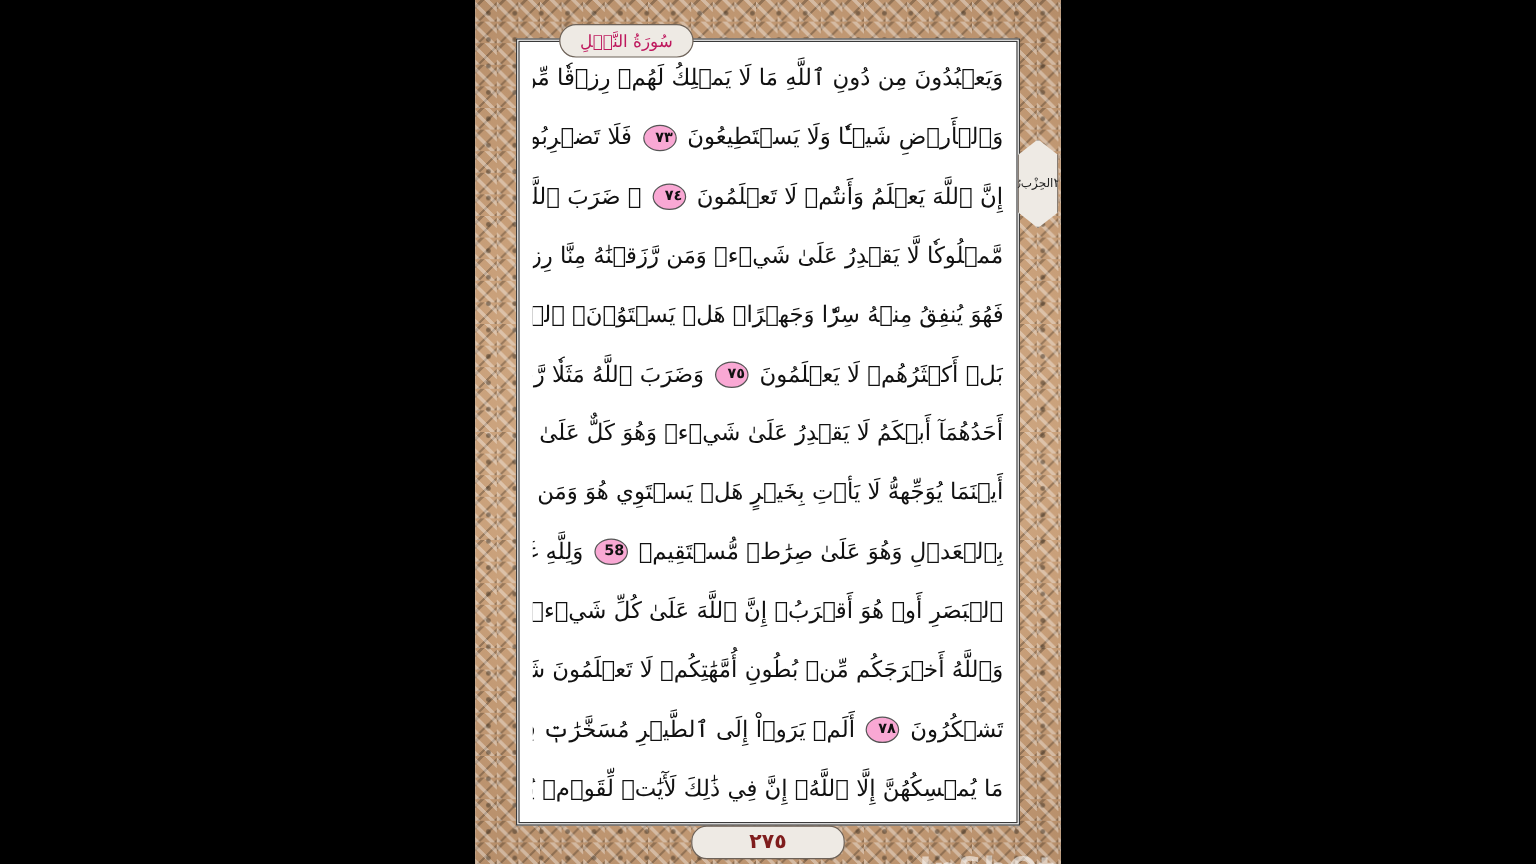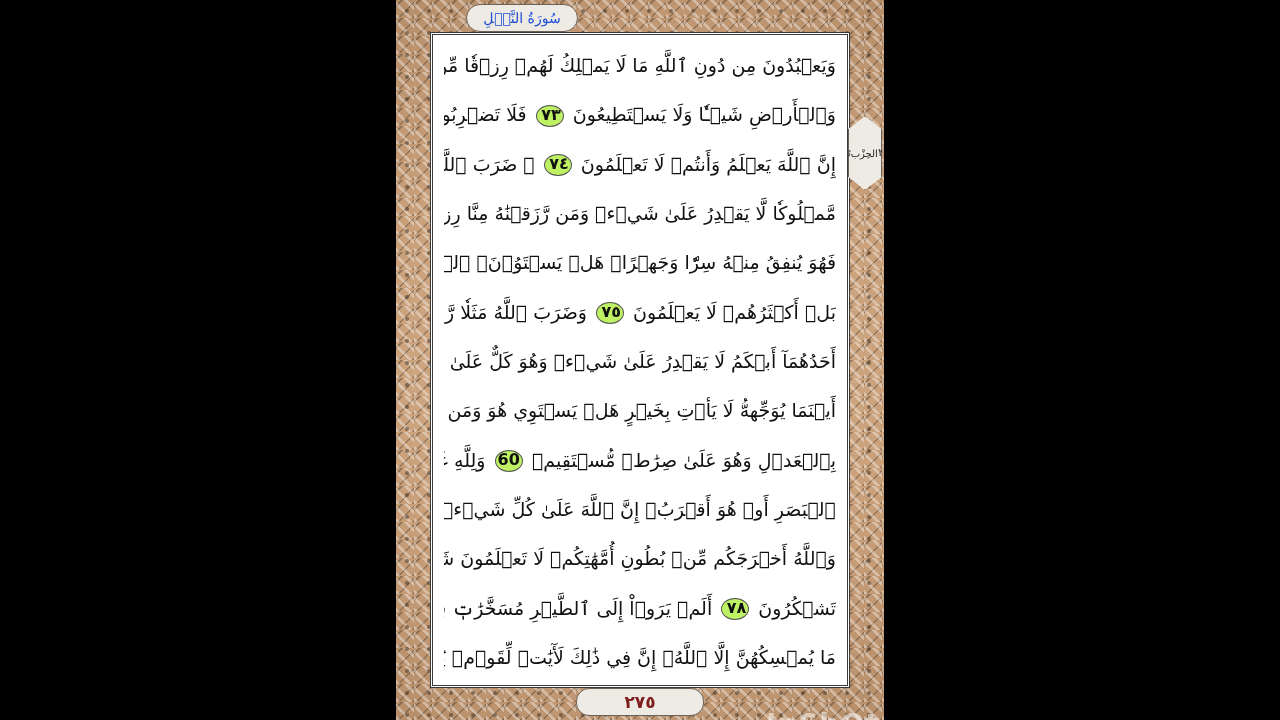--- a/index.html
+++ b/index.html
@@ -24,24 +24,24 @@
     background:
       radial-gradient(circle, rgba(70,55,40,0.55) 1.5px, transparent 2.5px);
     background-size: 22px 22px;
     pointer-events:none;
   }
   .inner-outline {
     position:absolute; left:34px; top:32px; right:34px; bottom:32px;
     border:3px double #3a3a3a; background:#fff; z-index:2;
   }
   .header-cartouche {
-    position:absolute; top:4px; height:26px; z-index:3;
+    position:absolute; top:20px; height:26px; z-index:3;
     background:#eeeae4; border:1px solid #6d6258; border-radius:14px;
     display:flex; align-items:center; justify-content:center;
-    font-family:"DejaVu Serif", serif; font-size:14px; color:#1d4ed8;
+    font-family:"DejaVu Serif", serif; font-size:14px; color:#be185d;
     direction:rtl;
   }
   .hdr-juz { left:258px; width:140px; }
   .hdr-surah { left:70px; width:110px; }
   .hizb-marker {
     position:absolute; right:2px; top:116px; width:32px; height:72px; z-index:3;
     background:#eeeae4; border:1px solid #6d6258;
     clip-path: polygon(50% 0, 100% 18%, 100% 82%, 50% 100%, 0 82%, 0 18%);
     display:flex; flex-direction:row; align-items:center; justify-content:center;
     font-family:"DejaVu Serif", serif; color:#222; line-height:1.1;
@@ -61,22 +61,22 @@
     display:flex; flex-direction:column; justify-content:space-between;
     padding:6px 8px 4px 8px; box-sizing:border-box;
   }
   .line {
     direction:rtl; text-align:justify; text-align-last:justify;
     font-family:"DejaVu Sans", sans-serif; font-size:19px; line-height:38px;
     color:#111; white-space:nowrap; overflow:hidden;
   }
   .ayah-mark {
     display:inline-block; min-width:22px; height:20px; padding:0 2px;
-    border:1.5px solid #555; border-radius:50%; background:#bef264;
-    font-size:16px; font-weight:bold; line-height:18px; text-align:left;
+    border:1.5px solid #555; border-radius:50%; background:#f9a8d4;
+    font-size:12px; font-weight:bold; line-height:18px; text-align:left;
     vertical-align:middle; margin:0 3px; color:#111;
   }
   .watermark {
     position:absolute; left:766px; top:708px; z-index:10;
     font-family:"DejaVu Sans", sans-serif; font-size:28px; font-weight:bold;
     color:rgba(255,255,255,0.55); letter-spacing:1px;
   }
 </style>
 </head>
 <body>
@@ -98,21 +98,21 @@
 
   <div class="text-area">
     <div class="line"><span>وَيَعۡبُدُونَ مِن دُونِ ٱللَّهِ مَا لَا يَمۡلِكُ لَهُمۡ رِزۡقٗا مِّنَ ٱلسَّمَٰوَٰتِ</span></div>
     <div class="line"><span>وَٱلۡأَرۡضِ شَيۡـٔٗا وَلَا يَسۡتَطِيعُونَ</span> <span class="ayah-mark">٧٣</span> <span>فَلَا تَضۡرِبُواْ لِلَّهِ ٱلۡأَمۡثَالَۚ</span></div>
     <div class="line"><span>إِنَّ ٱللَّهَ يَعۡلَمُ وَأَنتُمۡ لَا تَعۡلَمُونَ</span> <span class="ayah-mark">٧٤</span> <span>۞ ضَرَبَ ٱللَّهُ مَثَلًا عَبۡدٗا</span></div>
     <div class="line"><span>مَّمۡلُوكٗا لَّا يَقۡدِرُ عَلَىٰ شَيۡءٖ وَمَن رَّزَقۡنَٰهُ مِنَّا رِزۡقًا حَسَنٗا</span></div>
     <div class="line"><span>فَهُوَ يُنفِقُ مِنۡهُ سِرّٗا وَجَهۡرًاۖ هَلۡ يَسۡتَوُۥنَۚ ٱلۡحَمۡدُ لِلَّهِۚ</span></div>
     <div class="line"><span>بَلۡ أَكۡثَرُهُمۡ لَا يَعۡلَمُونَ</span> <span class="ayah-mark">٧٥</span> <span>وَضَرَبَ ٱللَّهُ مَثَلٗا رَّجُلَيۡنِ</span></div>
     <div class="line"><span>أَحَدُهُمَآ أَبۡكَمُ لَا يَقۡدِرُ عَلَىٰ شَيۡءٖ وَهُوَ كَلٌّ عَلَىٰ مَوۡلَىٰهُ</span></div>
     <div class="line"><span>أَيۡنَمَا يُوَجِّههُّ لَا يَأۡتِ بِخَيۡرٍ هَلۡ يَسۡتَوِي هُوَ وَمَن يَأۡمُرُ</span></div>
-    <div class="line"><span>بِٱلۡعَدۡلِ وَهُوَ عَلَىٰ صِرَٰطٖ مُّسۡتَقِيمٖ</span> <span class="ayah-mark">60</span> <span>وَلِلَّهِ غَيۡبُ</span></div>
+    <div class="line"><span>بِٱلۡعَدۡلِ وَهُوَ عَلَىٰ صِرَٰطٖ مُّسۡتَقِيمٖ</span> <span class="ayah-mark">58</span> <span>وَلِلَّهِ غَيۡبُ</span></div>
     <div class="line"><span>ٱلۡبَصَرِ أَوۡ هُوَ أَقۡرَبُۚ إِنَّ ٱللَّهَ عَلَىٰ كُلِّ شَيۡءٖ قَدِيرٞ</span> </div>
     <div class="line"><span>وَٱللَّهُ أَخۡرَجَكُم مِّنۢ بُطُونِ أُمَّهَٰتِكُمۡ لَا تَعۡلَمُونَ شَيۡـٔٗا</span></div>
     <div class="line"><span>تَشۡكُرُونَ</span> <span class="ayah-mark">٧٨</span> <span>أَلَمۡ يَرَوۡاْ إِلَى ٱلطَّيۡرِ مُسَخَّرَٰتٖ فِي جَوِّ ٱلسَّمَآءِ</span></div>
     <div class="line"><span>مَا يُمۡسِكُهُنَّ إِلَّا ٱللَّهُۚ إِنَّ فِي ذَٰلِكَ لَأٓيَٰتٖ لِّقَوۡمٖ يُؤۡمِنُونَ</span> </div>
   </div>
 
   <div class="page-number">
     <span>٢٧٥</span>
   </div>
 </div>

